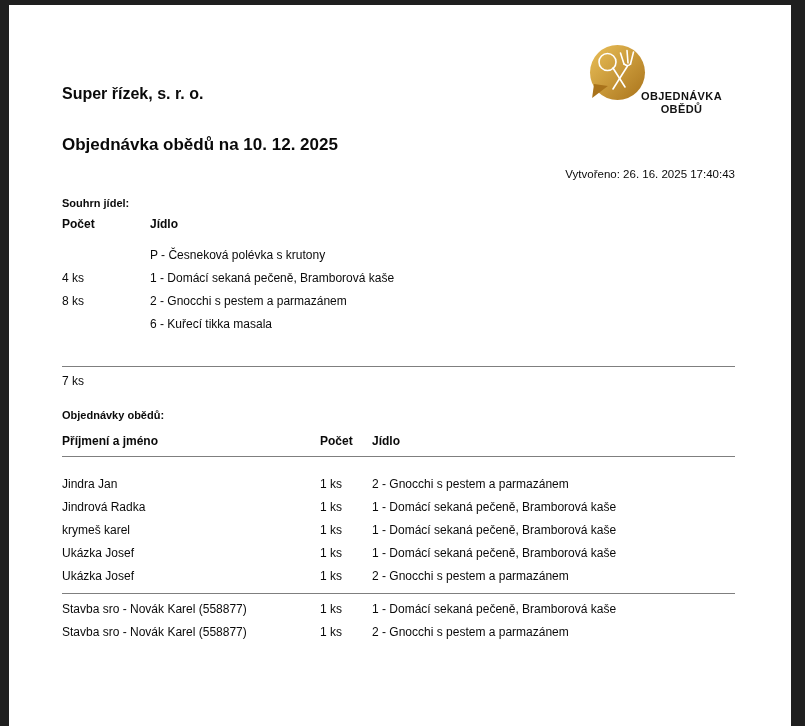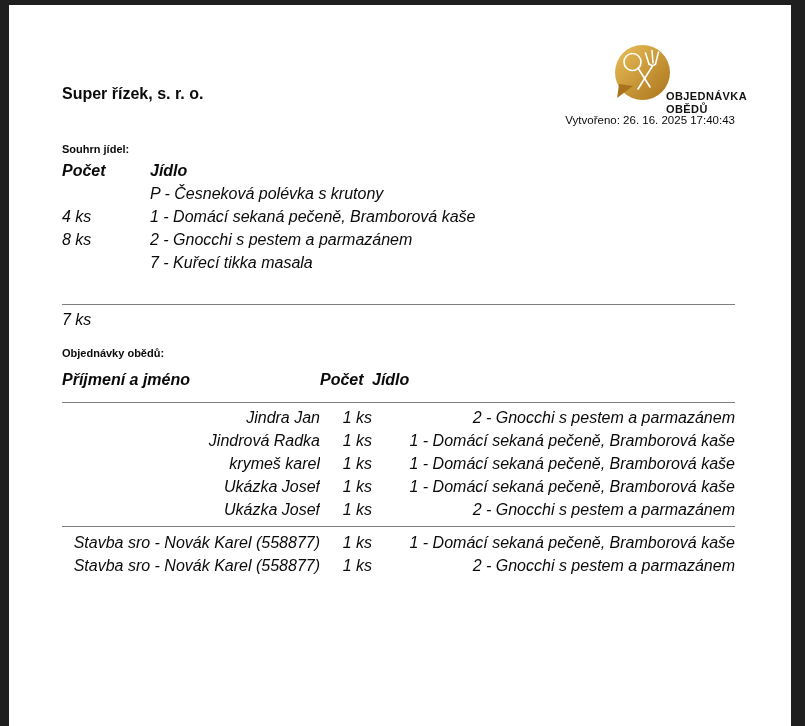--- a/index.html
+++ b/index.html
@@ -43,41 +43,41 @@
     line-height: 13px;
   }
   .section-heading {
     margin-top: 15px;
     font-size: 11px;
     font-weight: bold;
     line-height: 14px;
   }
   .t1-row { display: grid; grid-template-columns: 88px 1fr; }
   .t2-row { display: grid; grid-template-columns: 258px 52px 1fr; }
-  .cell { height: 23px; line-height: 23px; font-size: 16px; white-space: nowrap; overflow: hidden; font-style: italic; }
+  .cell { height: 23px; line-height: 23px; font-size: 12px; white-space: nowrap; overflow: hidden; }
   .head .cell { font-weight: bold; }
   .t1-head { margin-top: 3px; }
-  .t1-body { margin-top: 0; }
+  .t1-body { margin-top: 8px; }
   .rule {
     border: none;
     border-top: 1px solid #7f7f7f;
     margin: 7px 0 0 0;
     height: 0;
   }
   .total { margin-top: 3px; }
   .orders-heading { }
-  .t2-head { border-bottom: 1px solid #7f7f7f; padding-bottom: 11px; margin-top: 8px; }
-  .t2-body { margin-top: 3px; text-align: right; }
+  .t2-head { border-bottom: 1px solid #7f7f7f; padding-bottom: 3px; margin-top: 8px; }
+  .t2-body { margin-top: 16px; }
   .group-divider {
     border-top: 1px solid #7f7f7f;
     margin: 5px 0 4px 0;
     height: 0;
   }
   
-  .logo { position: absolute; left: 606px; top: 40px; width: 165px; height: 75px; }
+  .logo { position: absolute; left: 581px; top: 40px; width: 165px; height: 75px; text-align: center; }
   .logo-bubble {
     position: absolute; left: 0; top: 0;
     width: 55px; height: 55px;
     border-radius: 50%;
     background: linear-gradient(135deg, var(--gold-light, #eac059) 0%, var(--gold-dark, #a9731b) 100%);
   }
   .logo-tail {
     position: absolute; left: 3px; top: 40px;
     width: 0; height: 0;
     border-style: solid;
@@ -115,20 +115,21 @@
     <div class="logo-text">
       <div>OBJEDNÁVKA</div>
       <div>OBĚDŮ</div>
     </div>
   </div>
 
   <div class="content">
 
     <div class="company">Super řízek, s. r. o.</div>
 
+    <div class="doc-title">Objednávka obědů na 10. 12. 2025</div>
 
     <div class="created">Vytvořeno: 26. 16. 2025 17:40:43</div>
 
     <div class="section-heading">Souhrn jídel:</div>
 
     <div class="t1-row head t1-head">
       <div class="cell">Počet</div>
       <div class="cell">Jídlo</div>
     </div>
 
@@ -143,21 +144,21 @@
     <div class="cell">1 - Domácí sekaná pečeně, Bramborová kaše</div>
   </div>
 
   <div class="t1-row">
     <div class="cell">8 ks</div>
     <div class="cell">2 - Gnocchi s pestem a parmazánem</div>
   </div>
 
   <div class="t1-row">
     <div class="cell"></div>
-    <div class="cell">7 - Kuřecí tikka masala</div>
+    <div class="cell">6 - Kuřecí tikka masala</div>
   </div>
 
   <div class="t1-row">
     <div class="cell"></div>
   </div>
 </div>
 
     <div class="rule"></div>
 
     <div class="cell total">7 ks</div>

